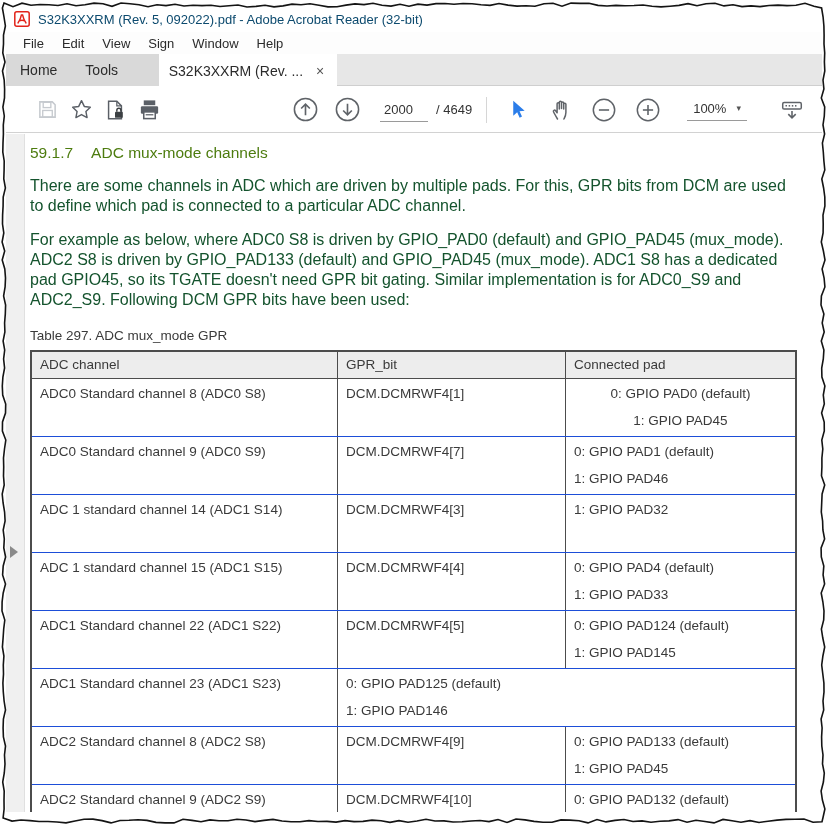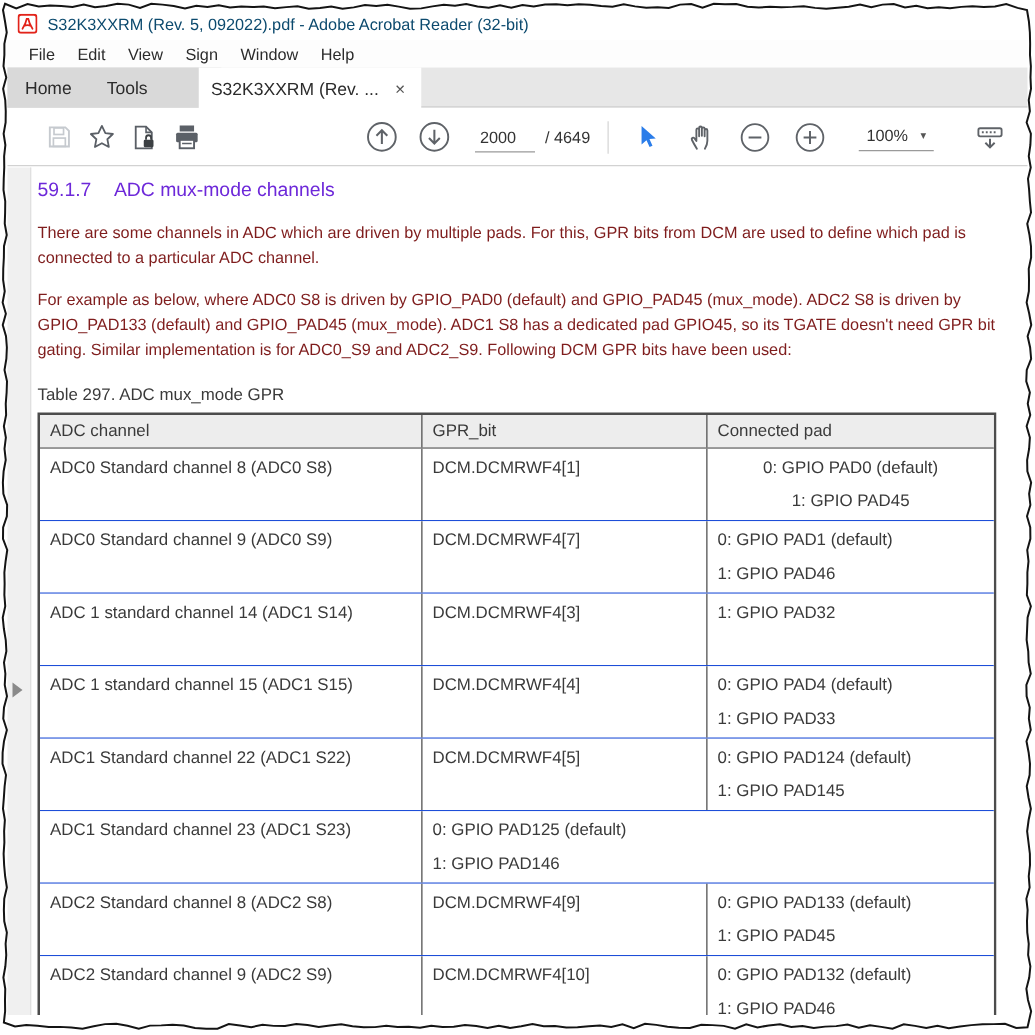--- a/index.html
+++ b/index.html
@@ -47,23 +47,23 @@
   
   .navstrip { position:absolute; left:6px; top:134px; width:19px; bottom:16px;
               background:#f0f0f0; border-right:1px solid #e0e0e0; z-index:5; }
   .nav-arrow { position:absolute; left:4px; top:412px; width:0; height:0;
                border-top:6px solid transparent; border-bottom:6px solid transparent;
                border-left:8px solid #8a8a8a; }
 
   
   .doc { position:absolute; left:25px; top:134px; right:8px; bottom:16px; background:#fff;
          color:#3a3a3a; overflow:hidden; padding:10px 4px 0 5px; }
-  .h-sec { font-size:15.5px; color:#6d28d9; margin-bottom:14px; }
+  .h-sec { font-size:15.5px; color:#4d7c0f; margin-bottom:14px; }
   .h-num { margin-right:18px; }
-  .para { font-size:13px; line-height:20px; margin-bottom:14px; color:#7f1d1d; width:772px; }
+  .para { font-size:16px; line-height:20px; margin-bottom:14px; color:#14532d; width:772px; }
   .caption { font-size:13.5px; color:#3a3a3a; margin:18px 0 7px 0; }
 
   .gtable { width:767px; border:2px solid #4c4c4c; }
   .thead { display:flex; background:#ededed; border-bottom:1px solid #4c4c4c; }
   .trow  { display:flex; border-bottom:1px solid #1d4ed8; background:#fff; }
   .trow:last-child { border-bottom:none; }
   .cell { padding:7px 8px; font-size:13.5px; color:#3a3a3a; }
   .c1 { width:306px; border-right:1px solid #4c4c4c; }
   .c2 { width:228px; border-right:1px solid #4c4c4c; }
   .c3 { width:229px; }

